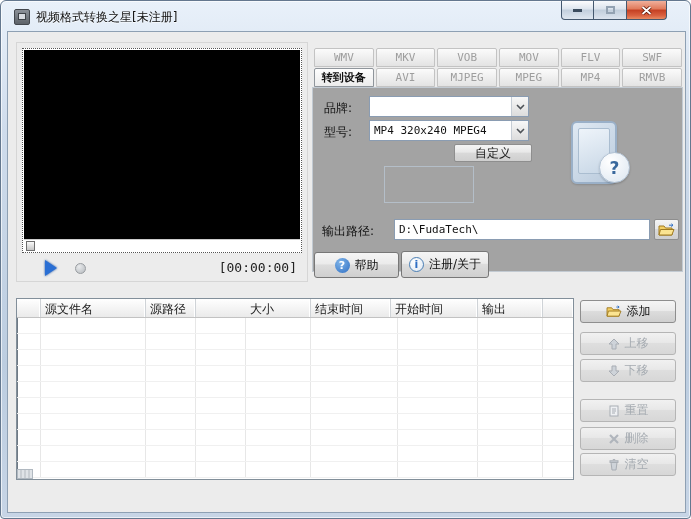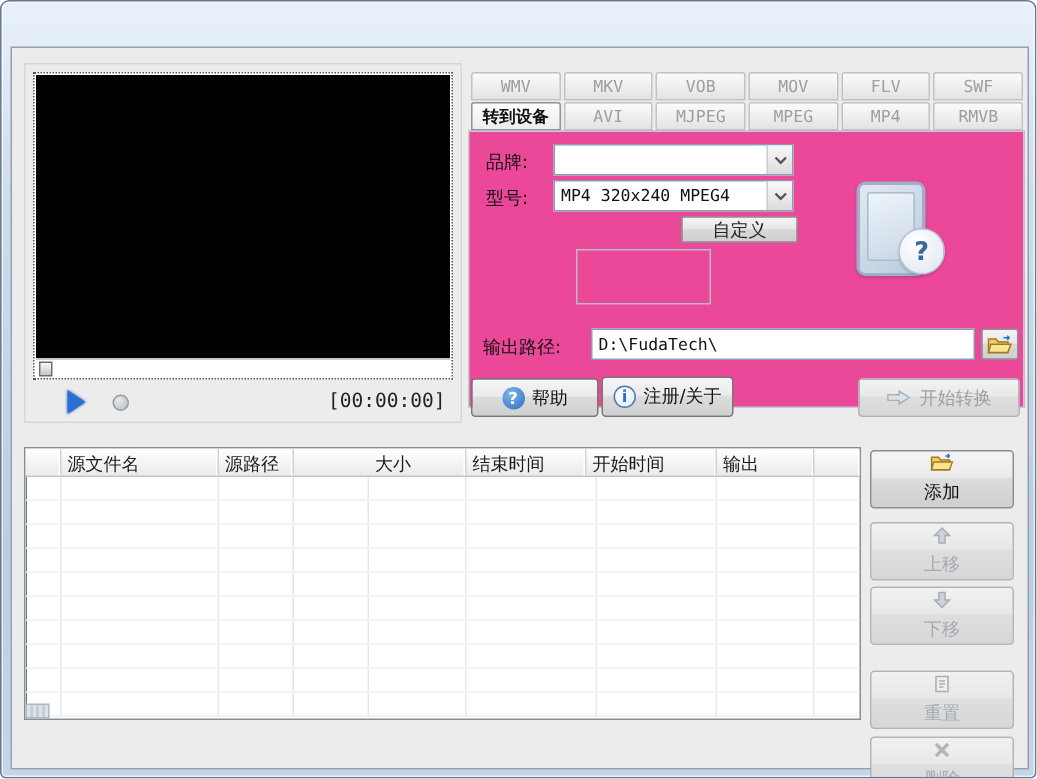--- a/index.html
+++ b/index.html
@@ -57,21 +57,21 @@
   .tab { flex: 1; margin-right: 2px; border: 1px solid #c3c3c3; border-radius: 2px 2px 0 0;
     background: linear-gradient(#fbfbfb, #e3e3e3); color: #9e9e9e;
     display: flex; align-items: center; justify-content: center;
     font-family: "DejaVu Sans Mono", "Liberation Mono", monospace; font-size: 11px; }
   .tab:last-child { margin-right: 0; }
   .tab.active { font-family: "DejaVu Sans", "Liberation Sans", sans-serif;
     border: 1px solid #8f959b; background: linear-gradient(#fefefe, #ececec);
     color: #111; font-weight: bold; }
 
   .tab-panel { position: absolute; left: 304px; top: 55px; width: 371px; height: 185px;
-    border: 1px solid #c2cad2; background: #ec4899; }
+    border: 1px solid #c2cad2; background: #a3a3a3; }
   .form-label { position: absolute; font-size: 12px; color: #111; }
   .combo { position: absolute; height: 21px; background: #fff; border: 1px solid #8a9cb2; display: flex; align-items: center; }
   .combo .val { flex: 1; padding: 0 4px; font-family: "DejaVu Sans Mono", "Liberation Mono", monospace; font-size: 11px; color: #111; white-space: nowrap; overflow: hidden; }
   .combo .arrow-box { width: 17px; height: 19px; border-left: 1px solid #c6cdd5;
     background: linear-gradient(#f8f8f8, #dcdcdc); display: flex; align-items: center; justify-content: center; }
   .small-btn { position: absolute; border: 1px solid #8e8e8e; border-radius: 2px;
     background: linear-gradient(#f4f4f4, #e8e8e8 45%, #d9d9d9 50%, #cfcfcf);
     font-size: 12px; color: #222; display: flex; align-items: center; justify-content: center; }
   .empty-box { position: absolute; left: 71px; top: 78px; width: 90px; height: 37px; border: 1px solid #b4bec8; }
 
@@ -113,41 +113,61 @@
     border-right: 1px solid #cfd3d7; box-shadow: inset -1px 0 0 #ffffff; }
   .th.fill { flex: 1; border-right: none; }
   .tr { display: flex; height: 16px; border-bottom: 1px solid #f0f0f0; }
   .td { border-right: 1px solid #e7e7e7; height: 100%; }
   .td.fill { flex: 1; border-right: none; }
   .grip { position: absolute; left: 9px; top: 437px; width: 16px; height: 10px;
     border: 1px solid #b0b8c0; background: repeating-linear-gradient(90deg, #dfe3e7 0 2px, #c9ced3 2px 4px); }
 
   
   .side-stack { position: absolute; left: 572px; top: 268px; width: 96px; }
-  .side-btn { width: 96px; height: 39px; border: 1px solid #8e8e8e; border-radius: 3px;
+  .side-btn { width: 96px; height: 23px; border: 1px solid #8e8e8e; border-radius: 3px;
     background: linear-gradient(#f5f5f5, #ebebeb 45%, #dcdcdc 50%, #cfcfcf);
     display: flex; align-items: center; justify-content: center; gap: 5px;
-    font-size: 12px; color: #111; font-family: inherit; flex-direction: column; }
+    font-size: 12px; color: #111; font-family: inherit; }
   .side-btn.disabled { border-color: #b5b5b5; color: #a5abb1;
     background: linear-gradient(#f1f1f1, #e8e8e8 45%, #dedede 50%, #d7d7d7); }
   .side-btn .icon { display: flex; align-items: center; }
 
   
   .statusbar { position: absolute; left: 0; bottom: 3px; width: 677px; height: 24px;
     border-top: 1px solid #c3cad1; background: linear-gradient(#f1f4f8, #dde3ea); }
   .status-hint { position: absolute; left: 6px; top: 5px; font-size: 12px; color: #222; }
   .progress-box { position: absolute; left: 459px; top: 3px; width: 208px; height: 17px;
     background: #fff; border: 1px solid #8a96a4; }
   .progress-sliver { position: absolute; left: 1px; top: 1px; width: 2px; height: 13px; background: #cdd8e4; }
 </style>
 </head>
 <body>
 
 <div class="window">
 
+  <div class="titlebar">
+    <div class="app-icon">
+        <div class="inner"></div>
+      </div>
+    <div class="title-text">视频格式转换之星[未注册]</div>
+    <div class="win-controls">
+      <div class="win-btn min">
+          <span class="glyph-min"></span>
+        </div>
+      <div class="win-btn max">
+          <span class="glyph-max"></span>
+        </div>
+      <div class="win-btn close">
+        <svg width="11" height="9" viewBox="0 0 11 9">
+            <path d="M1.5 1 L9.5 8 M9.5 1 L1.5 8" stroke="#5b1303" stroke-width="3.4"></path>
+            <path d="M1.5 1 L9.5 8 M9.5 1 L1.5 8" stroke="#ffffff" stroke-width="1.8"></path>
+          </svg>
+      </div>
+    </div>
+  </div>
 
   <div class="client">
 
     <div class="preview-panel">
       <div class="video-wrap">
         <div class="video-screen"></div>
         <div class="seek-track">
           <div class="seek-thumb"></div>
         </div>
       </div>
@@ -215,26 +235,20 @@
       </div>
     </div>
 
     <div class="action-btn" style="left:306px;top:220px;width:85px;">
       <span class="circle-q">?</span>
       <span>帮助</span>
     </div>
     <div class="action-btn" style="left:393px;top:219px;width:88px;height:27px;">
       <span class="circle-i">i</span>
       <span>注册/关于</span>
-    </div>
-    <div class="action-btn disabled" style="left:564px;top:220px;width:108px;">
-      <svg width="17" height="12" viewBox="0 0 18 12">
-          <path d="M1 4 H9 V1.5 L16 6 L9 10.5 V8 H1 Z" fill="#dde2e7" stroke="#a7afb7"></path>
-        </svg>
-      <span>开始转换</span>
     </div>
 
     <div class="file-table">
       <div class="thead">
           <div class="th" style="width: 24px;"></div>
           <div class="th" style="width: 105px;">源文件名</div>
           <div class="th" style="width: 50px;">源路径</div>
           <div class="th" style="width: 50px; margin-top: 36px;">帧率</div>
           <div class="th" style="width: 65px;">大小</div>
           <div class="th" style="width: 80px;">结束时间</div>

